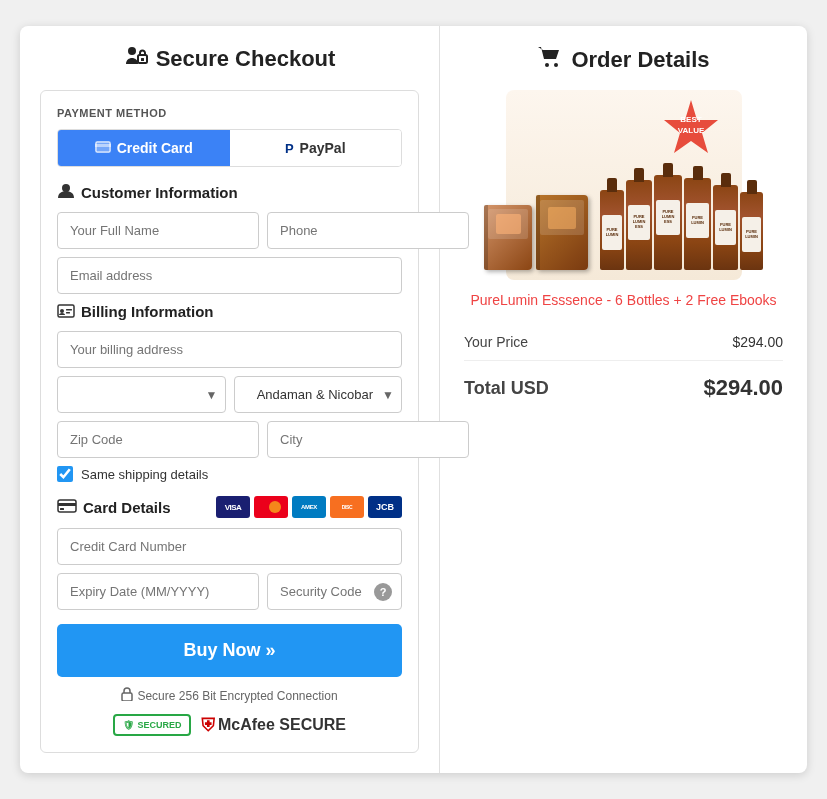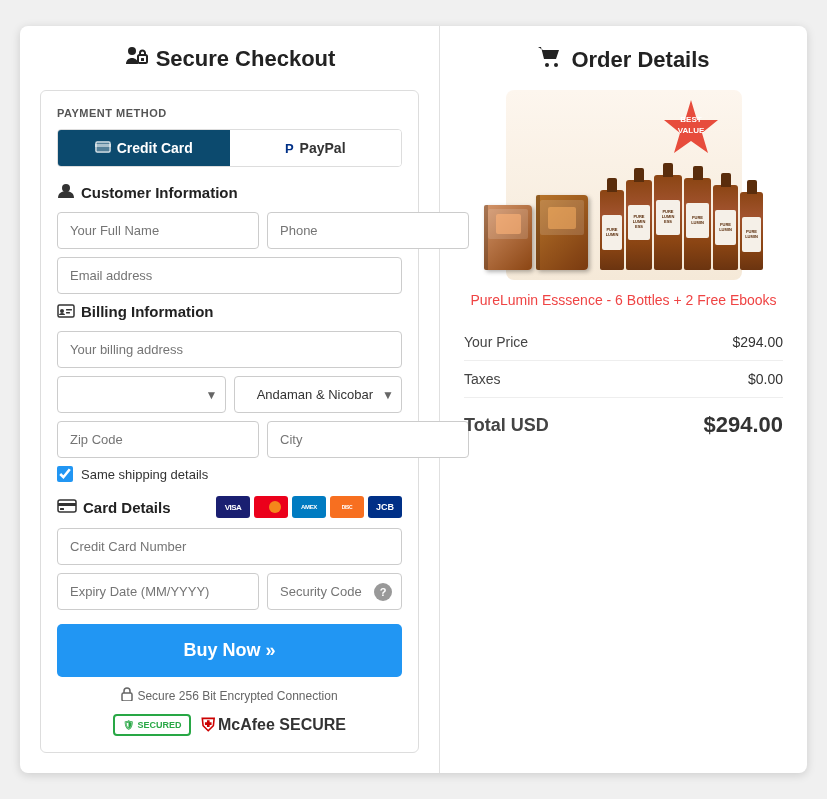--- a/index.html
+++ b/index.html
@@ -62,21 +62,21 @@
       text-align: center;
       cursor: pointer;
       font-size: 14px;
       font-weight: bold;
       display: flex;
       align-items: center;
       justify-content: center;
       gap: 6px;
     }
     .payment-tab.active {
-      background: #0c4a6e;
+      background: #3b82f6;
       color: white;
     }
     .payment-tab.inactive {
       background: white;
       color: #333;
     }
     .section-title {
       font-size: 15px;
       font-weight: bold;
       color: #222;
@@ -578,23 +578,19 @@
         </div>
       </div>
     </div>
 
     <div class="product-name">PureLumin Esssence - 6 Bottles + 2 Free Ebooks</div>
 
     <div class="order-line">
       <span class="label">Your Price</span>
       <span class="amount">$294.00</span>
     </div>
-    <div class="order-line">
-      <span class="label">Taxes</span>
-      <span class="amount">$0.00</span>
-    </div>
     <div class="order-line total">
       <span class="label">Total USD</span>
       <span class="amount">$294.00</span>
     </div>
   </div>
 
 </div>
 
 </body></html>

